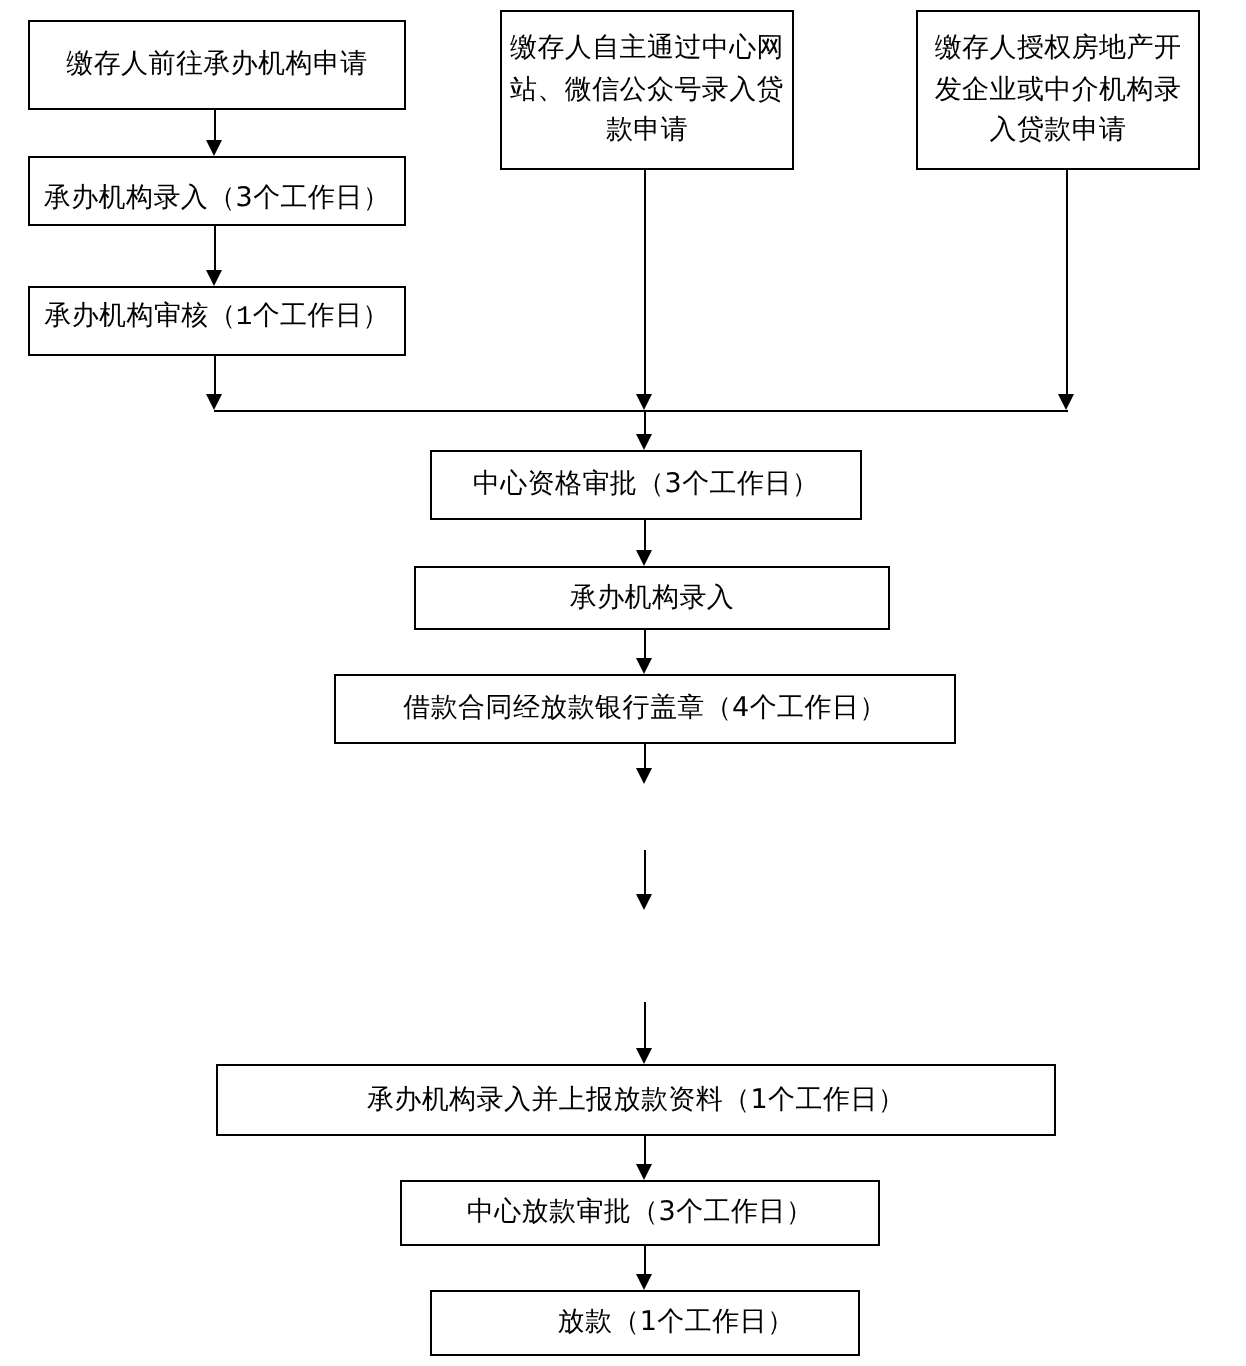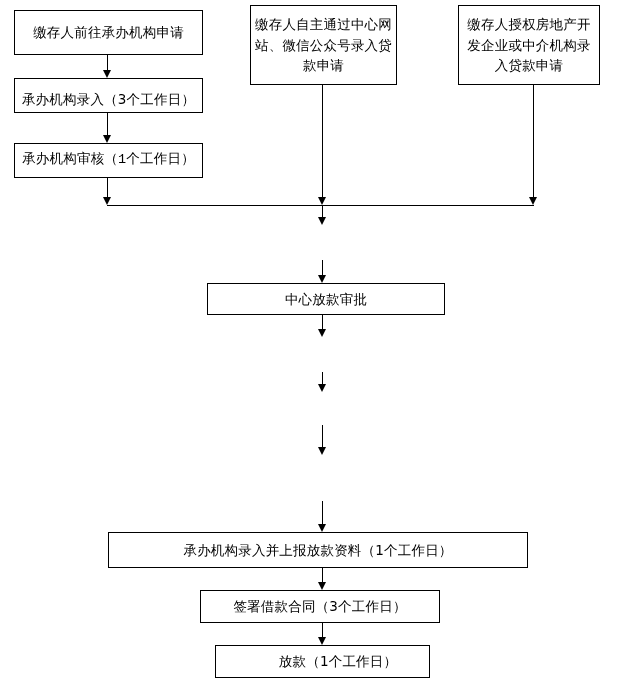--- a/index.html
+++ b/index.html
@@ -68,34 +68,40 @@
   </div>
 
   <div class="node" style="left:14px; top:78px; width:189px; height:35px;align-items:flex-end;">
     <span>承办机构录入（3个工作日）</span>
   </div>
 
   <div class="node" style="left:14px; top:143px; width:189px; height:35px;font-family:Liberation Mono, monospace;">
     <span>承办机构审核（1个工作日）</span>
   </div>
 
+  <div class="node" style="left:215px; top:225px; width:216px; height:35px;">
+    <span>中心资格审批（3个工作日）</span>
+  </div>
 
   <div class="node" style="left:207px; top:283px; width:238px; height:32px;">
-    <span>中心放款审批</span>
+    <span>承办机构录入</span>
   </div>
 
+  <div class="node" style="left:167px; top:337px; width:311px; height:35px;">
+    <span>借款合同经放款银行盖章（4个工作日）</span>
+  </div>
 
 
 
   <div class="node" style="left:108px; top:532px; width:420px; height:36px;">
     <span>承办机构录入并上报放款资料（1个工作日）</span>
   </div>
 
   <div class="node" style="left:200px; top:590px; width:240px; height:33px;">
-    <span>签署借款合同（3个工作日）</span>
+    <span>中心放款审批（3个工作日）</span>
   </div>
 
   <div class="node" style="left:215px; top:645px; width:215px; height:33px;padding-left:35px;">
     <span>放款（1个工作日）</span>
   </div>
 
   <div class="edge v" style="left:107px; top:55px; height:16px;"></div>
   <div class="arrowhead" style="left:103px; top:70px;"></div>
 
   <div class="edge v" style="left:107px; top:113px; height:22px;"></div>

